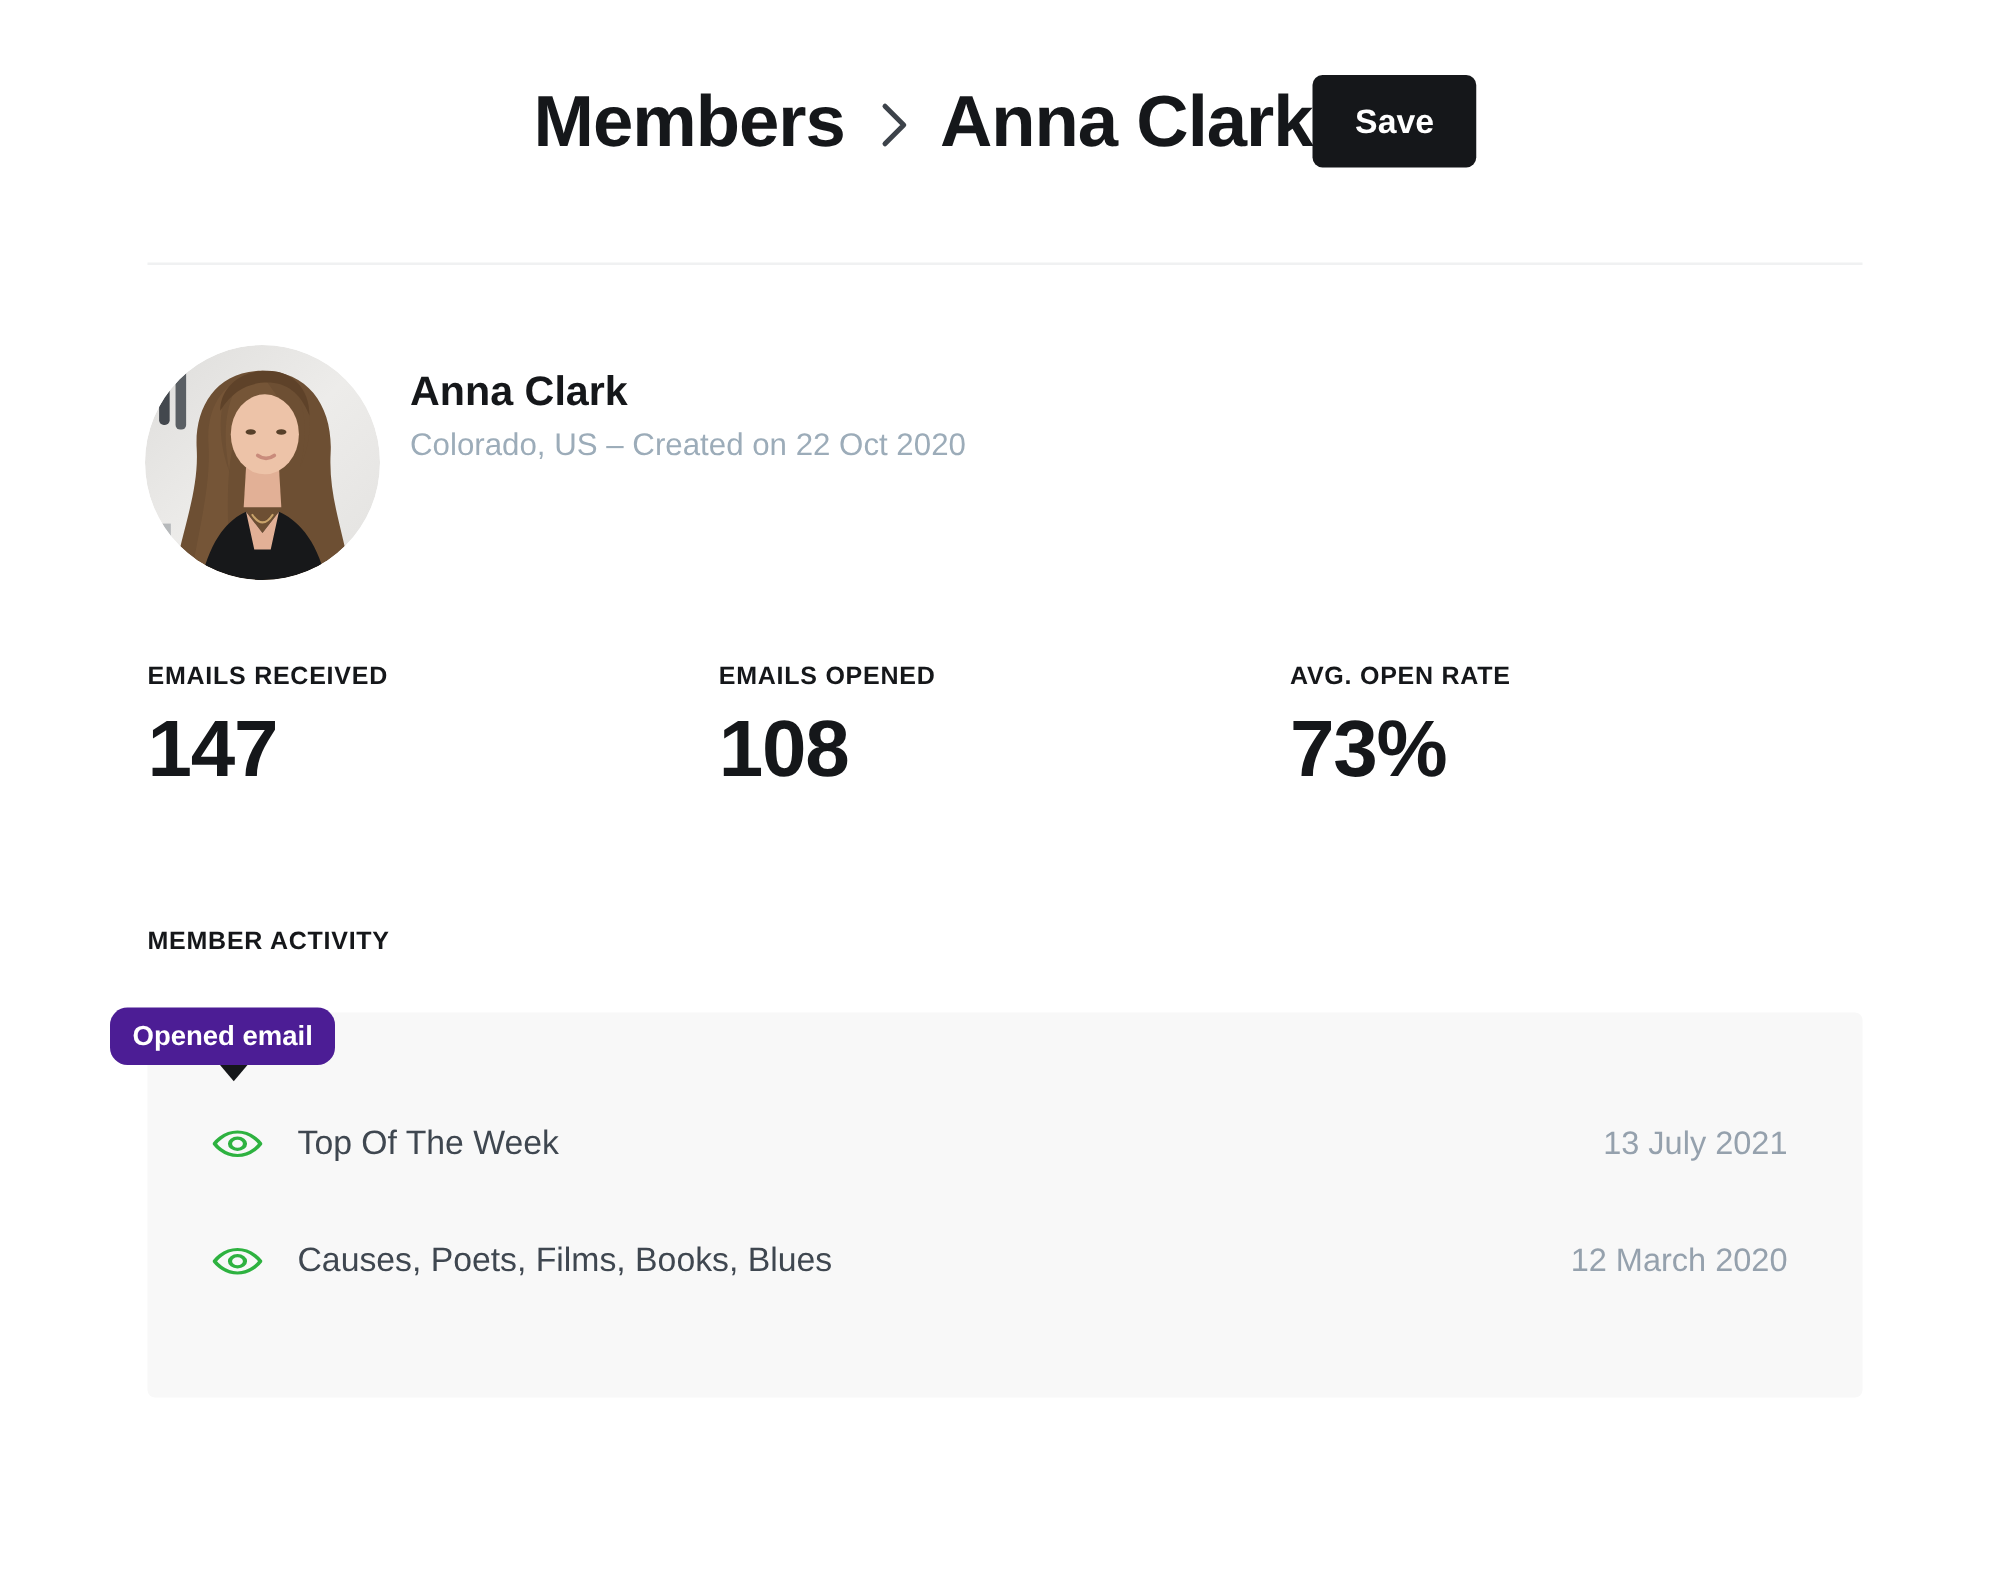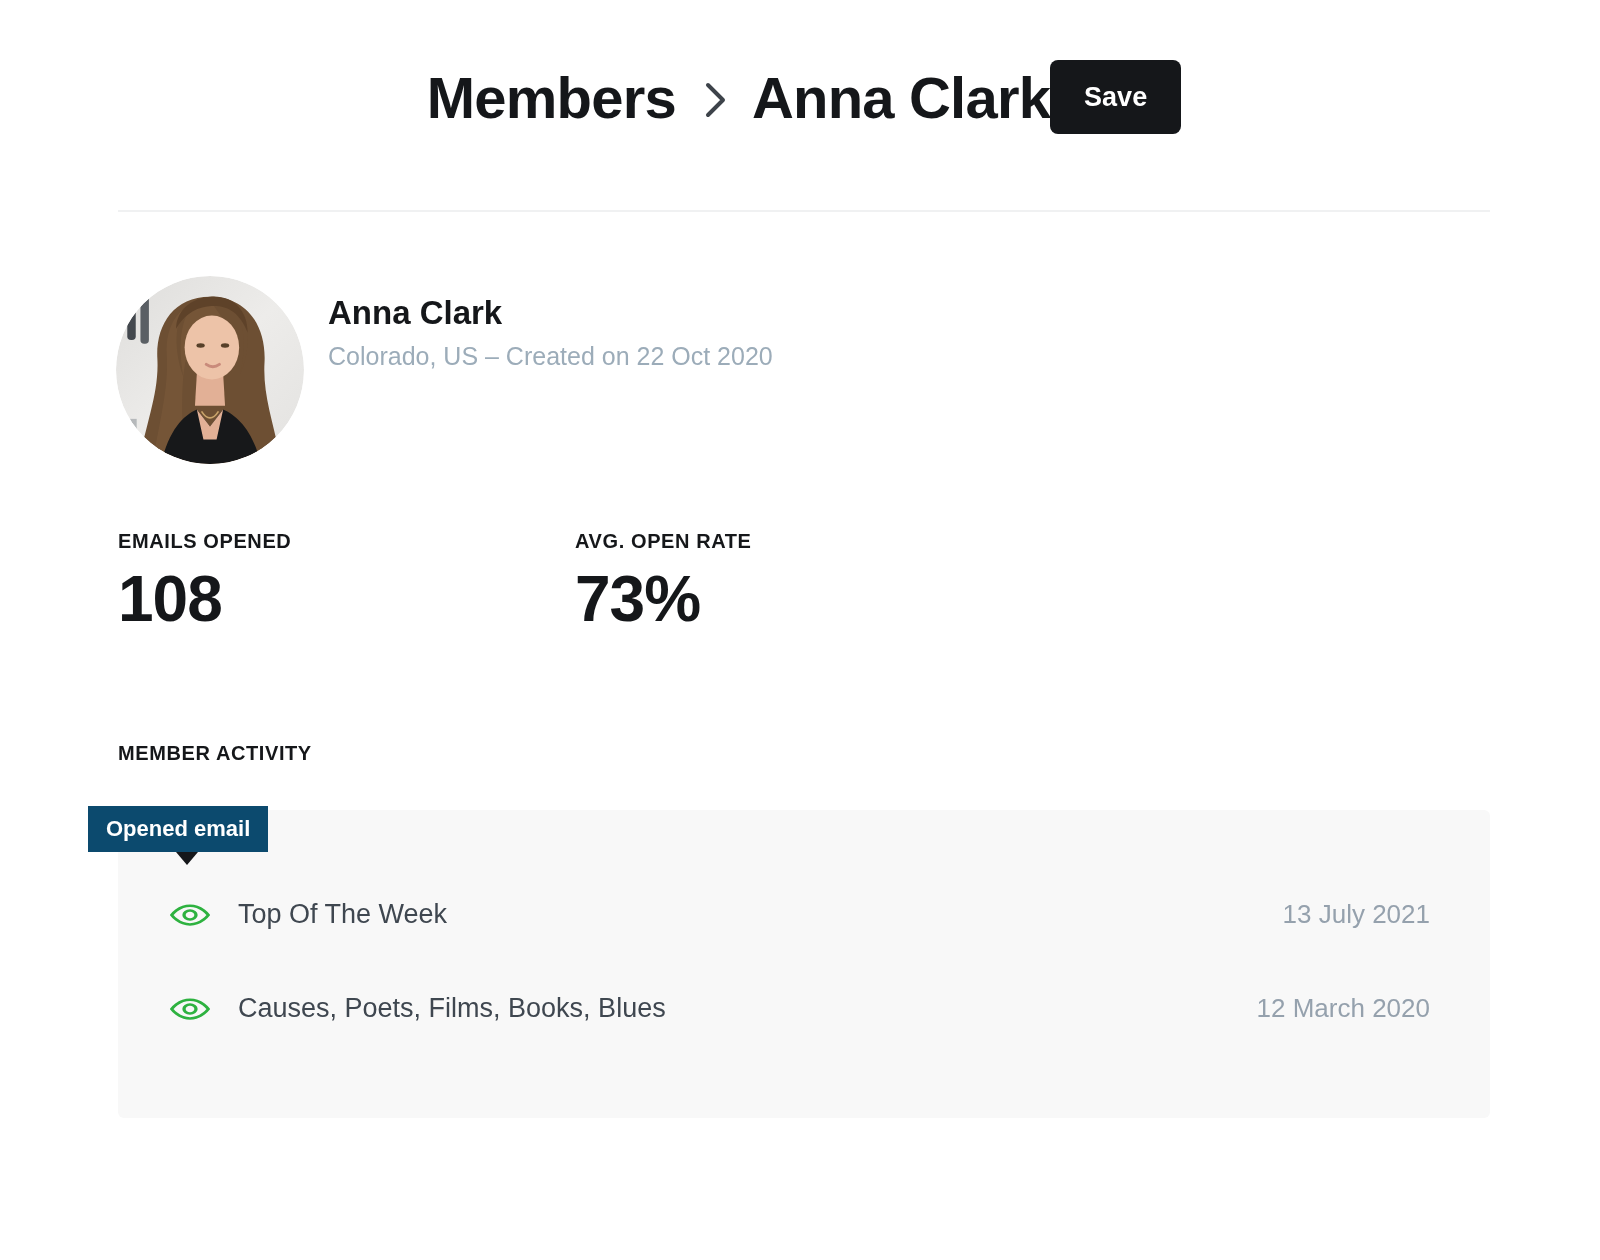--- a/index.html
+++ b/index.html
@@ -33,21 +33,21 @@
   .stats{position:absolute;left:118px;top:530px;display:flex;}
   .stat{width:457px;}
   .stat-label{font-size:20px;font-weight:700;letter-spacing:0.6px;color:#15171a;}
   .stat-value{font-size:64px;font-weight:700;letter-spacing:-1px;line-height:72px;margin-top:10px;color:#15171a;}
 
   
   .activity-label{position:absolute;left:118px;top:742px;font-size:20px;font-weight:700;letter-spacing:0.6px;color:#15171a;}
 
   .tooltip{
     position:absolute;left:88px;top:806px;height:46px;z-index:2;
-    background:#0c4a6e;color:#ffffff;border-radius:0;
+    background:#4c1d95;color:#ffffff;border-radius:14px;
     display:flex;align-items:center;padding:0 18px;
     font-size:22px;font-weight:700;
   }
   .tooltip::after{
     content:"";position:absolute;top:100%;left:88px;
     border:11px solid transparent;border-top:13px solid #15171a;border-bottom:none;
   }
 
   .activity-panel{
     position:absolute;left:118px;top:810px;width:1372px;height:308px;
@@ -111,20 +111,24 @@
     </svg>
   </div>
   <div class="profile-info">
     <div class="profile-name">Anna Clark</div>
     <div class="profile-meta">Colorado, US – Created on 22 Oct 2020</div>
   </div>
 </div>
 
 <div class="stats">
   <div class="stat">
+    <div class="stat-label">EMAILS RECEIVED</div>
+    <div class="stat-value">147</div>
+  </div>
+  <div class="stat">
     <div class="stat-label">EMAILS OPENED</div>
     <div class="stat-value">108</div>
   </div>
   <div class="stat">
     <div class="stat-label">AVG. OPEN RATE</div>
     <div class="stat-value">73%</div>
   </div>
 </div>
 
 <div class="activity-label">MEMBER ACTIVITY</div>

